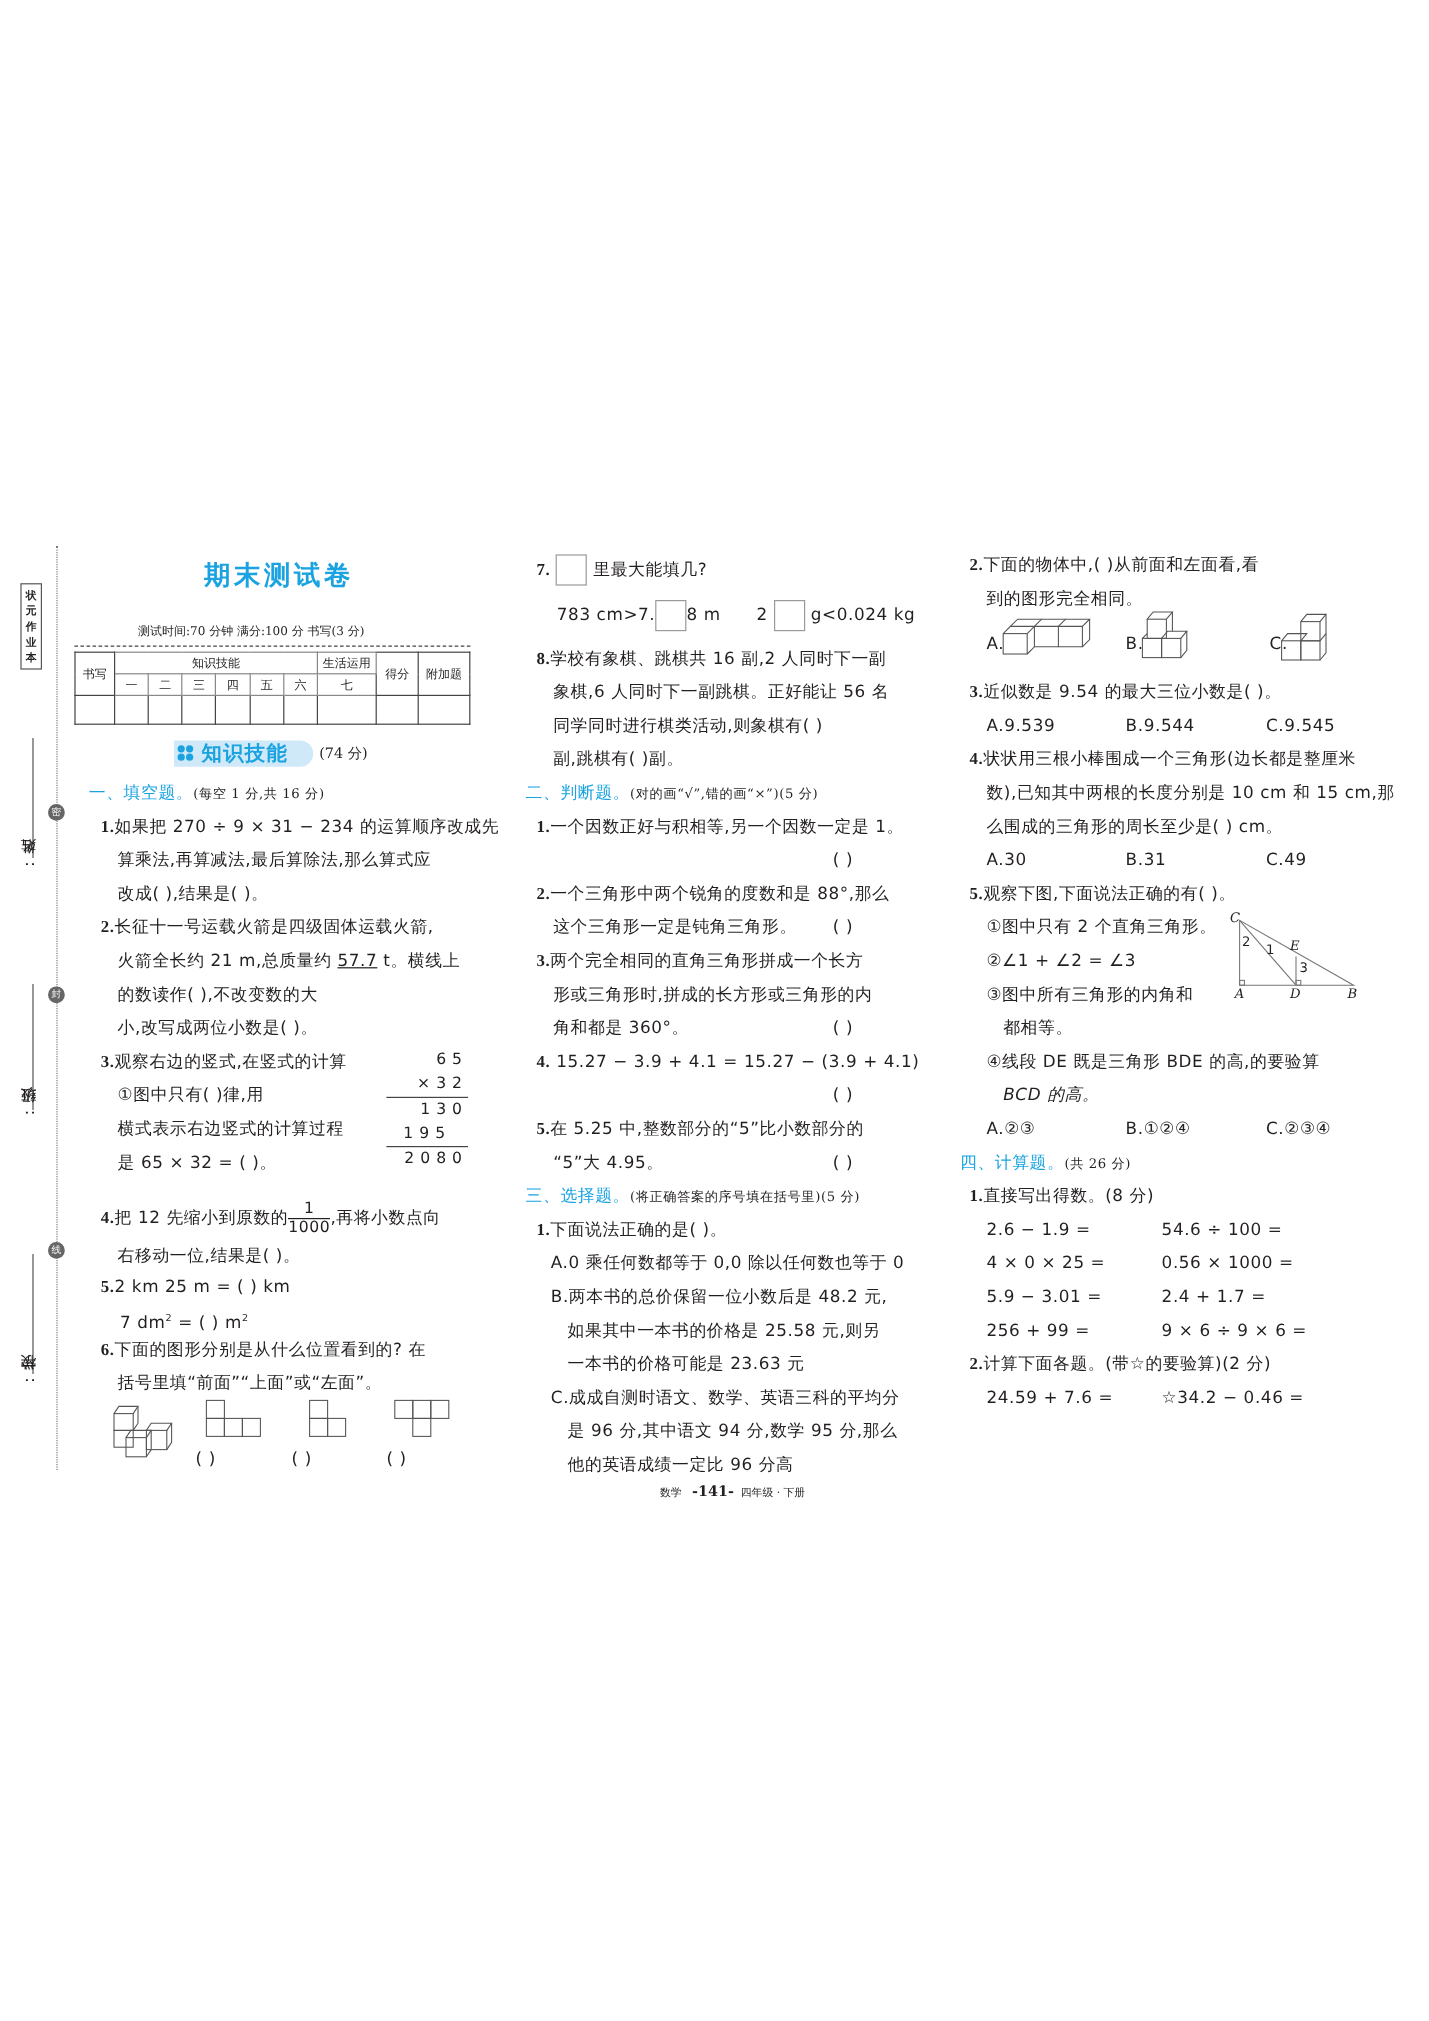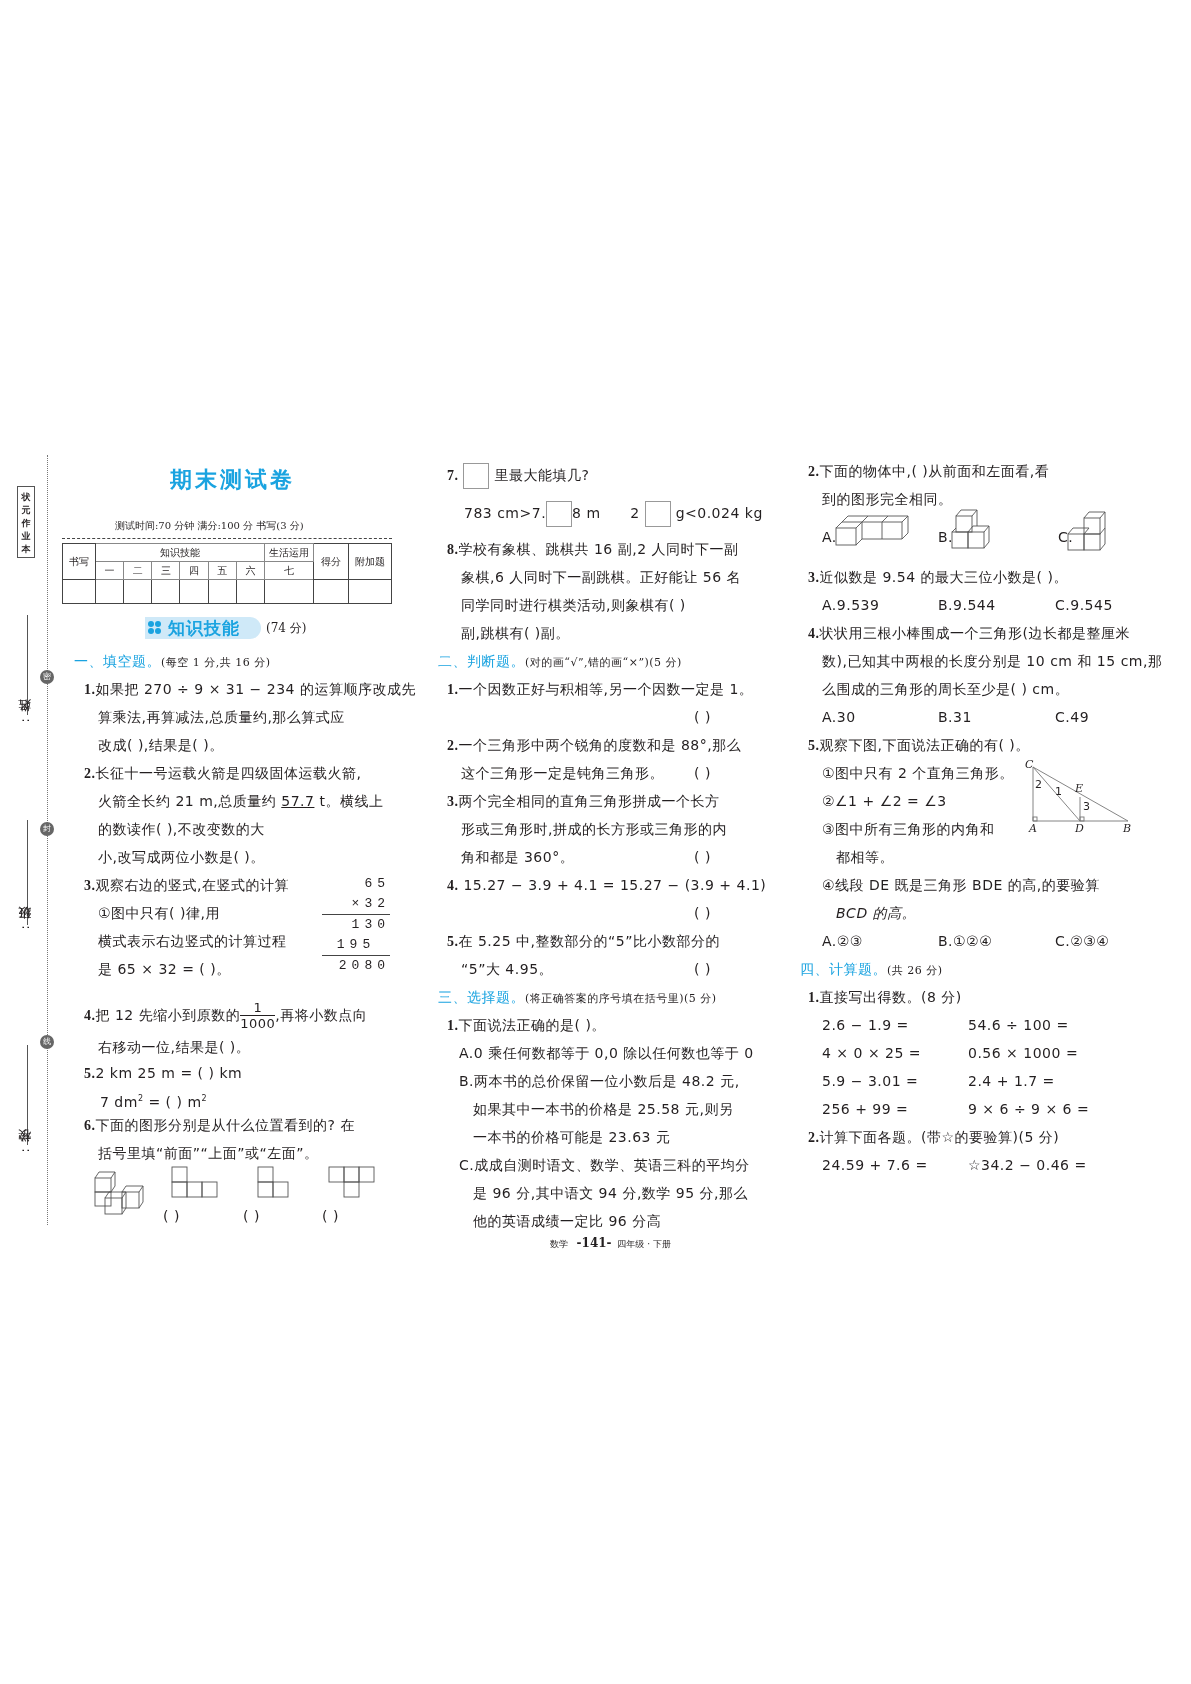--- a/index.html
+++ b/index.html
@@ -29,21 +29,21 @@
   table.score td.thin { border-color:#888; }
   .pill { position:absolute; left:145px; top:617px; height:22px; width:116px; background:#cfe9f8;
           border-radius:0 12px 12px 0; }
   .pill-dots { position:absolute; left:148px; top:621px; width:14px; height:14px; }
   .pill-dots i { position:absolute; width:6px; height:6px; border-radius:50%; background:#1aa3e0; }
   .pill-text { position:absolute; left:168px; top:617px; font-size:17px; font-weight:bold; color:#1aa3e0; line-height:22px; letter-spacing:1px;}
   .pill-score { position:absolute; left:266px; top:620px; font-size:12px; font-family:"DejaVu Serif",serif; }
   .sec { font-size:14px;margin-left:12px; }
   .sec .note { color:#231f20; font-size:11px; font-family:"DejaVu Serif",serif; }
   .box { display:inline-block; width:24px; height:24px; border:1px solid #999; vertical-align:middle; }
-  .vert { position:absolute; left:322px; top:874px; font-size:13px; letter-spacing:5px; text-align:right;font-family:Liberation Mono, monospace; }
+  .vert { position:absolute; left:322px; top:874px; font-size:13px; letter-spacing:5px; text-align:right; }
   .vert div { height:20px; line-height:20px; }
   .vert .ul { border-bottom:1px solid #444; }
   .frac { display:inline-block; vertical-align:middle; text-align:center; font-size:13px; line-height:15px; }
   .frac .n { border-bottom:1px solid #231f20; padding:0 1px; }
   .footer { position:absolute; left:550px; top:1236px; font-size:9px; }
   .footer b { font-size:12px; font-family:"DejaVu Serif",serif; }
   svg { position:absolute; overflow:visible; }
 </style>
 </head>
 <body>
@@ -105,21 +105,21 @@
     <i style="left:7px;top:7px"></i>
 </div>
 <div class="pill-text">知识技能</div>
 <div class="pill-score serif">(74 分)</div>
 
 <div class="t sec" style="left:62px;top:652px">
   <span class="blue">一、填空题。</span><span class="note">(每空 1 分,共 16 分)</span>
 </div>
 
 <div class="t" style="left:84px;top:680px"><span class="num">1.</span><span>如果把 270 ÷ 9 × 31 − 234 的运算顺序改成先</span></div>
-<div class="t" style="left:98px;top:708px">算乘法,再算减法,总质量约,那么算式应</div>
+<div class="t" style="left:98px;top:708px">算乘法,再算减法,最后算除法,那么算式应</div>
 <div class="t" style="left:98px;top:736px">改成(                    ),结果是(          )。</div>
 
 <div class="t" style="left:84px;top:764px"><span class="num">2.</span><span>长征十一号运载火箭是四级固体运载火箭,</span></div>
 <div class="t" style="left:98px;top:792px"><span>火箭全长约 21 m,总质量约 </span><span style="text-decoration:underline">57.7</span><span> t。横线上</span></div>
 <div class="t" style="left:98px;top:820px">的数读作(                    ),不改变数的大</div>
 <div class="t" style="left:98px;top:848px">小,改写成两位小数是(          )。</div>
 
 <div class="t" style="left:84px;top:876px"><span class="num">3.</span><span>观察右边的竖式,在竖式的计算</span></div>
 <div class="t" style="left:98px;top:904px">①图中只有(            )律,用</div>
 <div class="t" style="left:98px;top:932px">横式表示右边竖式的计算过程</div>
@@ -318,19 +318,19 @@
 
 <div class="t" style="left:822px;top:1016px">2.6 − 1.9 =</div>
 <div class="t" style="left:968px;top:1016px">54.6 ÷ 100 =</div>
 <div class="t" style="left:822px;top:1044px">4 × 0 × 25 =</div>
 <div class="t" style="left:968px;top:1044px">0.56 × 1000 =</div>
 <div class="t" style="left:822px;top:1072px">5.9 − 3.01 =</div>
 <div class="t" style="left:968px;top:1072px">2.4 + 1.7 =</div>
 <div class="t" style="left:822px;top:1100px">256 + 99 =</div>
 <div class="t" style="left:968px;top:1100px">9 × 6 ÷ 9 × 6 =</div>
 
-<div class="t" style="left:808px;top:1128px"><span class="num">2.</span><span>计算下面各题。(带☆的要验算)(5 分)</span></div>
+<div class="t" style="left:808px;top:1128px"><span class="num">2.</span><span>计算下面各题。(带☆的要验算)(2 分)</span></div>
 <div class="t" style="left:822px;top:1156px">24.59 + 7.6 =</div>
 <div class="t" style="left:968px;top:1156px">☆34.2 − 0.46 =</div>
 
 <div class="footer">
   <span>数学</span>&nbsp;&nbsp;&nbsp;<b>-141-</b>&nbsp;&nbsp;<span>四年级 · 下册</span>
 </div>
 
 </body></html>

